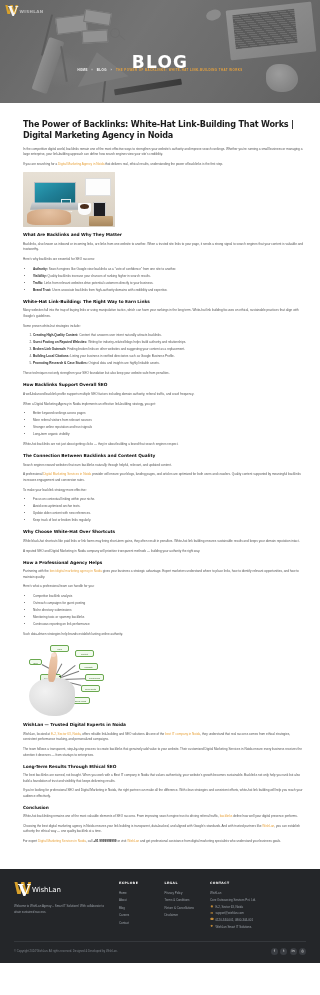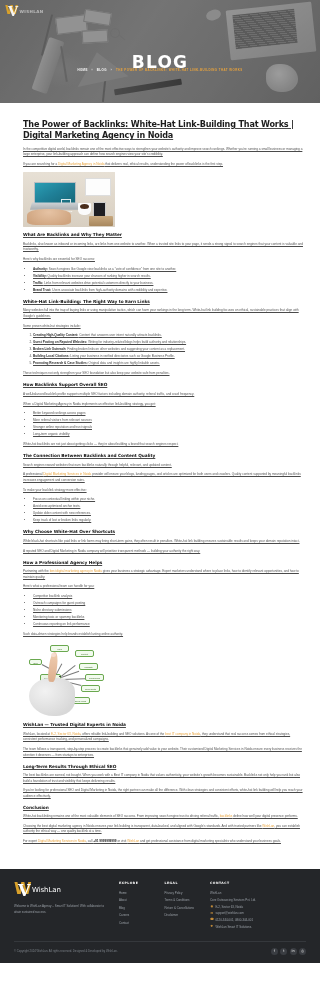--- a/index.html
+++ b/index.html
@@ -134,21 +134,21 @@
     font-weight:bold; font-size:13px; line-height:13px;
     color:#ffffff; opacity:0.92;
   }
   .logo-word {
     font-family:"DejaVu Sans", sans-serif;
     font-size:4px; font-weight:bold; letter-spacing:0.4px;
     color:rgba(255,255,255,0.55);
   }
 
   
-  .article { padding:16px 17px 20px 23px;text-decoration:underline; }
+  .article { padding:16px 17px 20px 23px; }
   .post-title {
     font-family:"DejaVu Sans", sans-serif;
     font-weight:bold;
     font-size:8.1px;
     line-height:1.38;
     color:#1c1c1c;
     letter-spacing:-0.18px;
     margin-bottom:5.5px;
   }
   .article p { margin-bottom:4.4px; color:#555555; }

